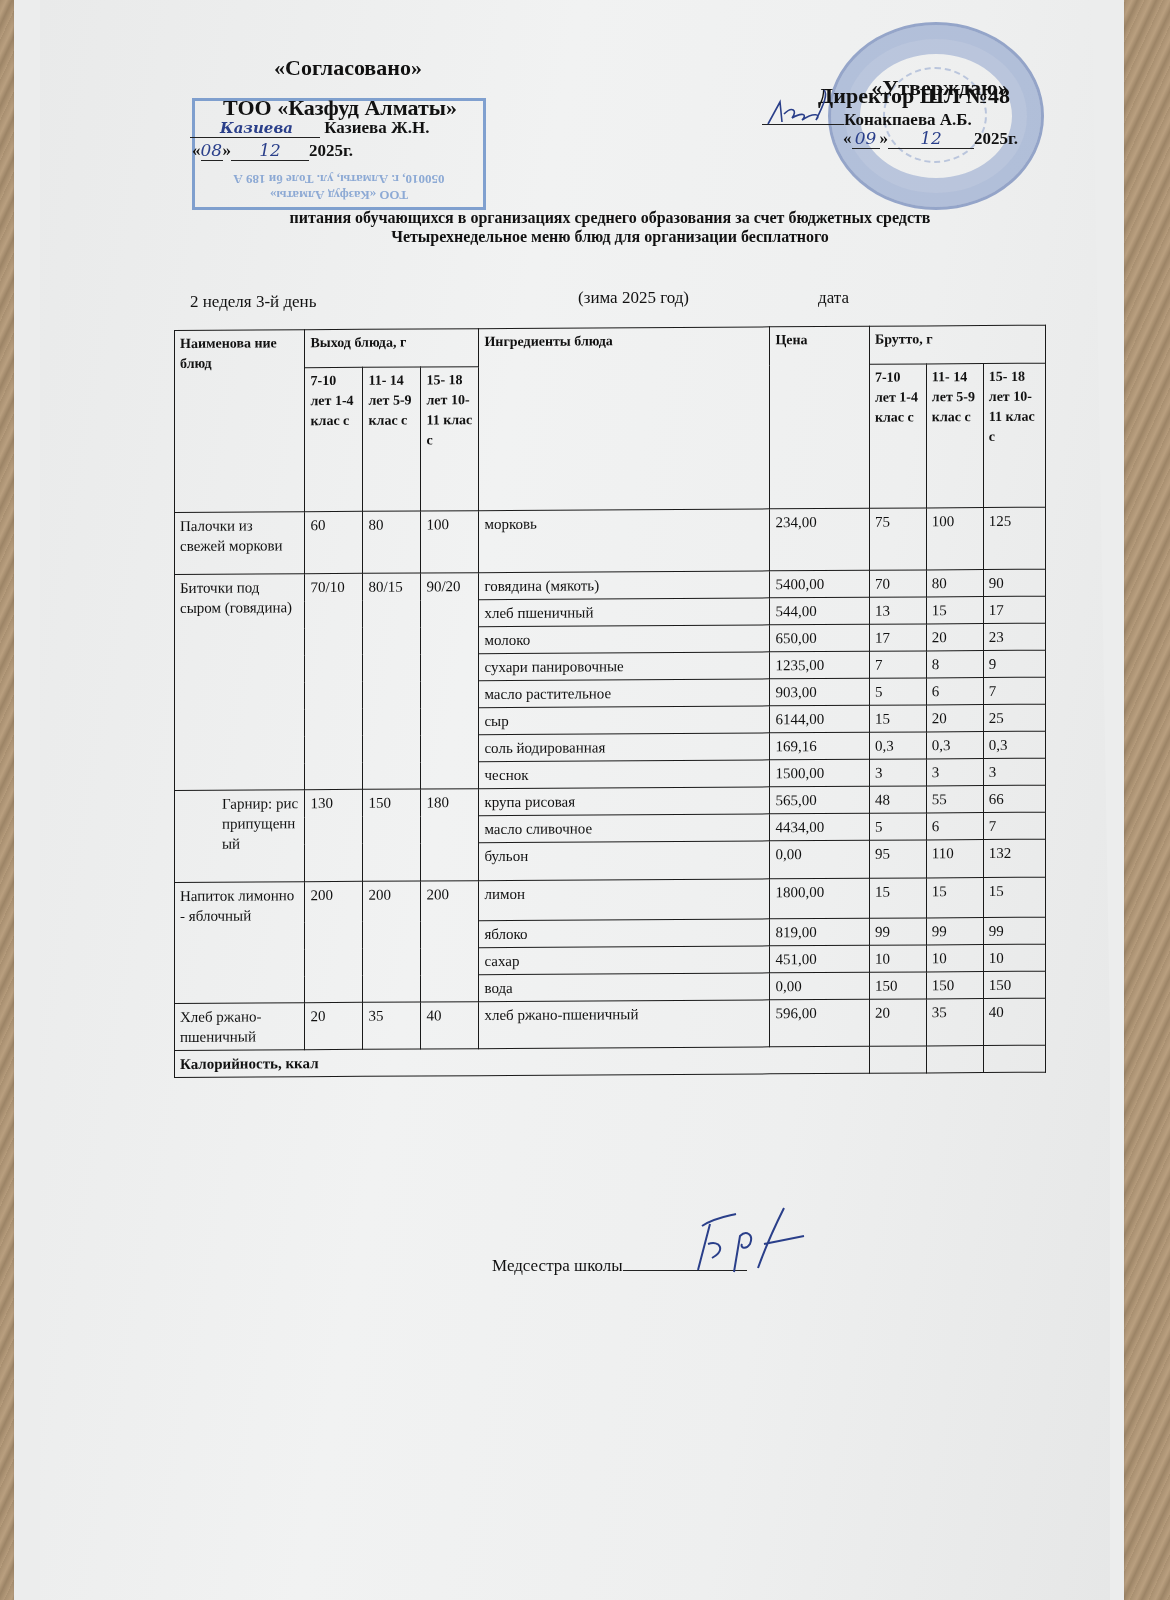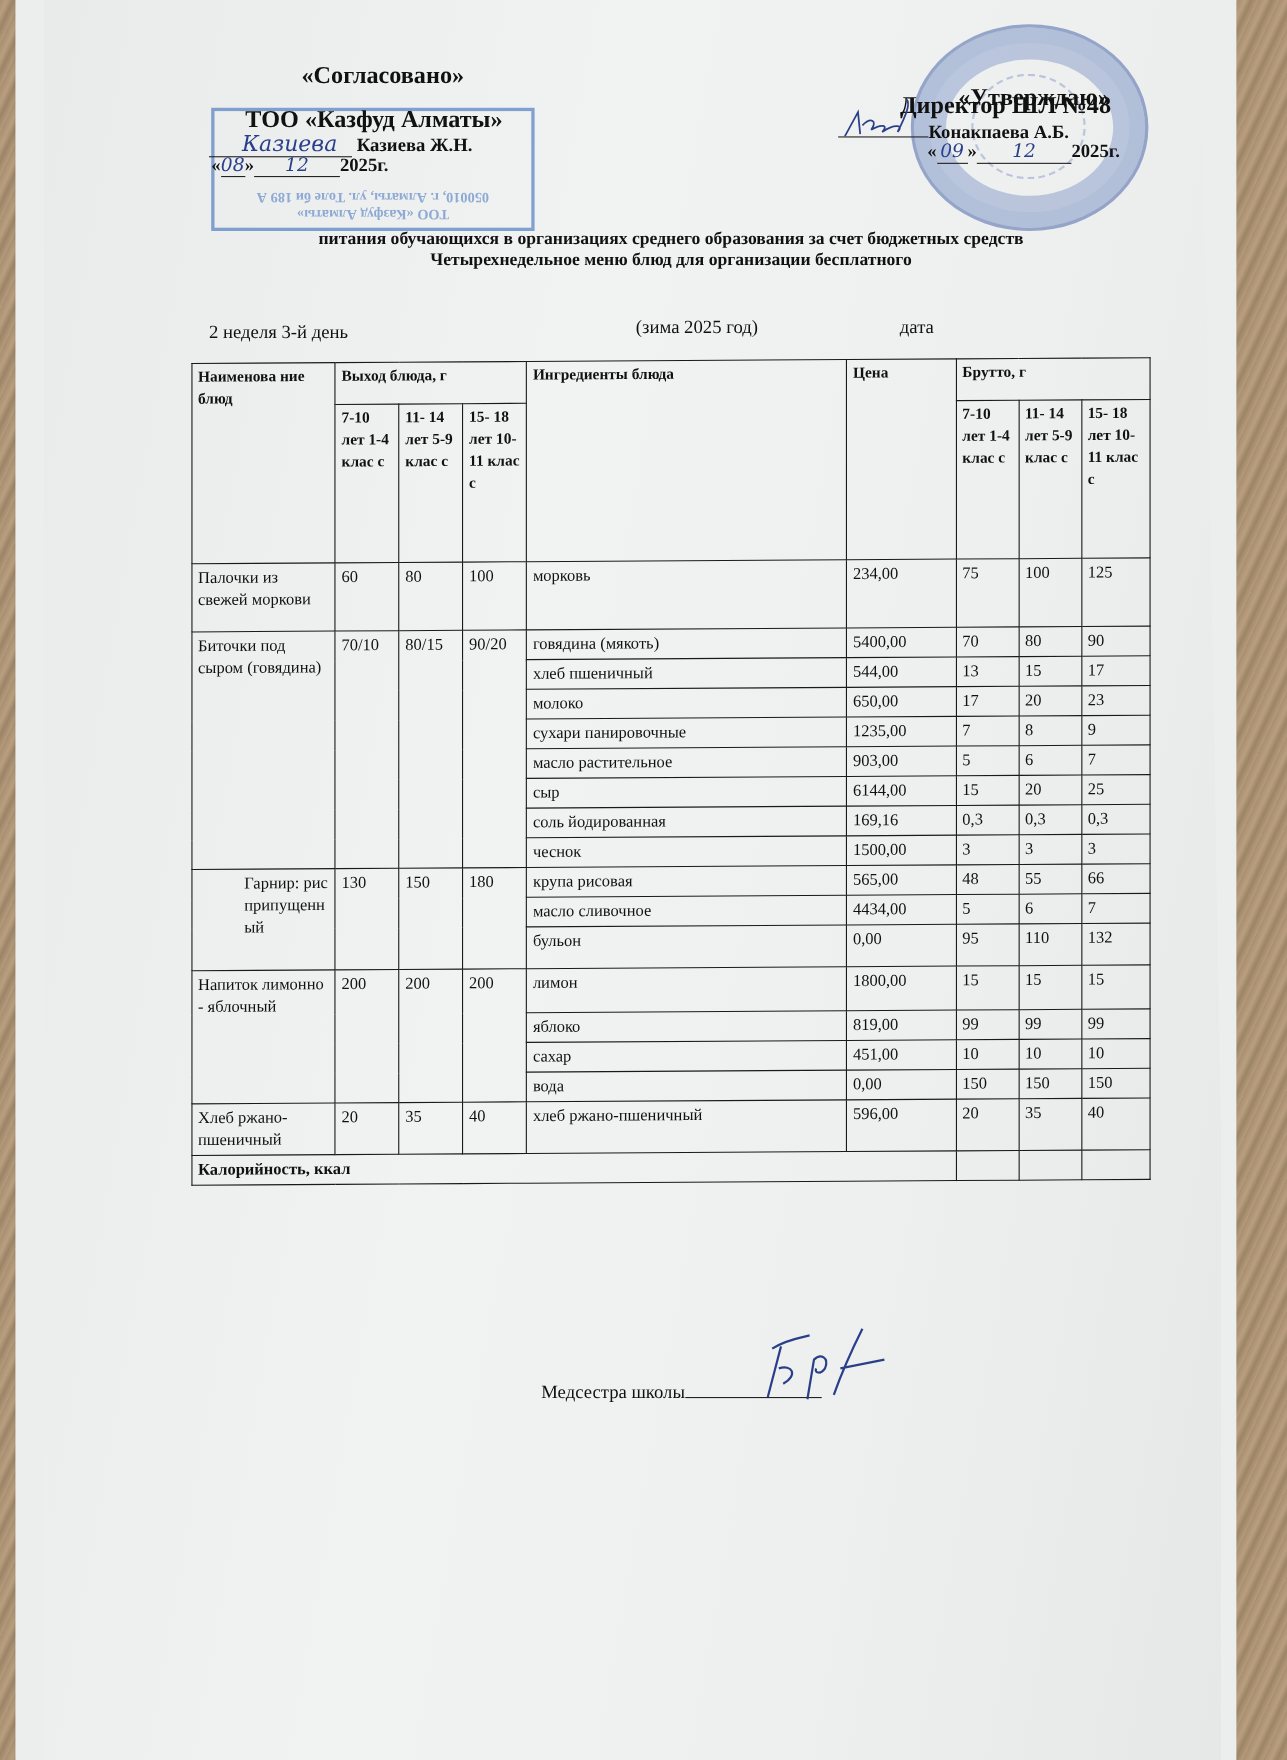--- a/index.html
+++ b/index.html
@@ -62,25 +62,25 @@
 
   <div class="stamp-rect">
     <div class="mirror">
       <div>ТОО «Казфуд Алматы»</div>
       <div>050010, г. Алматы, ул. Толе би 189 А</div>
     </div>
   </div>
   <div class="abs hdr" style="left:178px; top:58px; width:260px;">«Согласовано»</div>
   <div class="abs hdr" style="left:160px; top:98px; width:280px;">ТОО «Казфуд Алматы»</div>
   <div class="abs" style="left:150px; top:118px; width:300px; font-size:17px; font-weight:bold;">
-    <span class="sig-line hand" style="width:100px; padding-left:30px; font-weight:normal; font-size:20px;">Казиева</span>
+    <span class="sig-line hand" style="width:100px; padding-left:30px; font-weight:bold; font-size:15px;">Казиева</span>
     <span>Казиева Ж.Н.</span>
   </div>
   <div class="abs" style="left:152px; top:140px; font-size:17px; font-weight:bold;">
-    <span>«</span><span class="sig-line hand" style="width:22px; text-align:center; font-weight:normal;">08</span><span>»</span><span class="sig-line hand" style="width:78px; text-align:center; font-weight:normal;">12</span><span>2025г.</span>
+    <span>«</span><span class="sig-line hand" style="width:22px; font-weight:normal;">08</span><span>»</span><span class="sig-line hand" style="width:78px; text-align:center; font-weight:normal;">12</span><span>2025г.</span>
   </div>
 
   <div class="stamp-circle">
       <div class="inner"></div>
     </div>
   <div class="abs hdr" style="left:820px; top:66px; width:160px;margin-top:12px;">«Утверждаю»</div>
   <div class="abs hdr" style="left:770px; top:86px; width:200px; text-align:right;">Директор ШЛ №48</div>
   <div class="abs" style="left:722px; top:106px; font-size:17px; font-weight:bold;">
     <span class="sig-line" style="width:82px; height:18px;"></span><span>Конакпаева А.Б.</span>
   </div>

